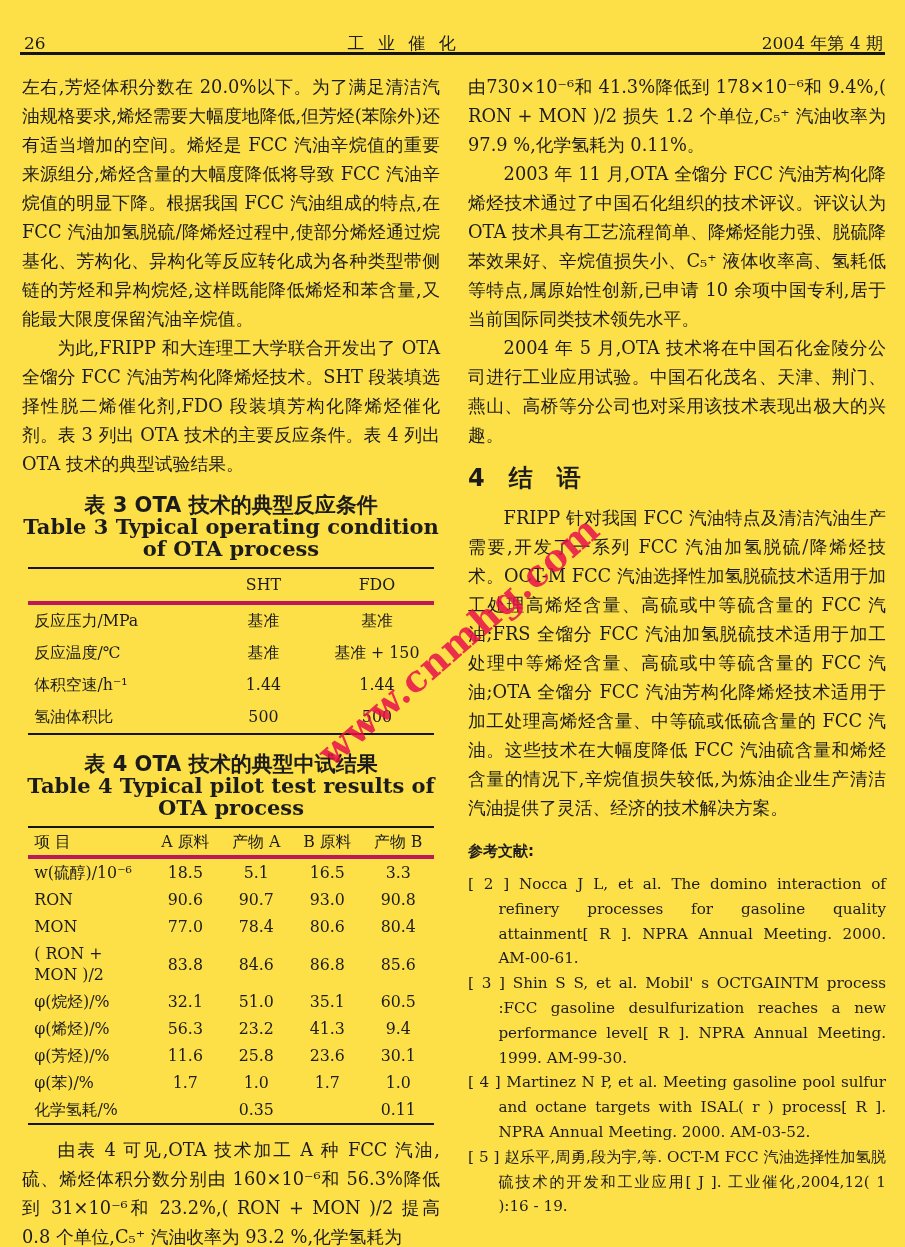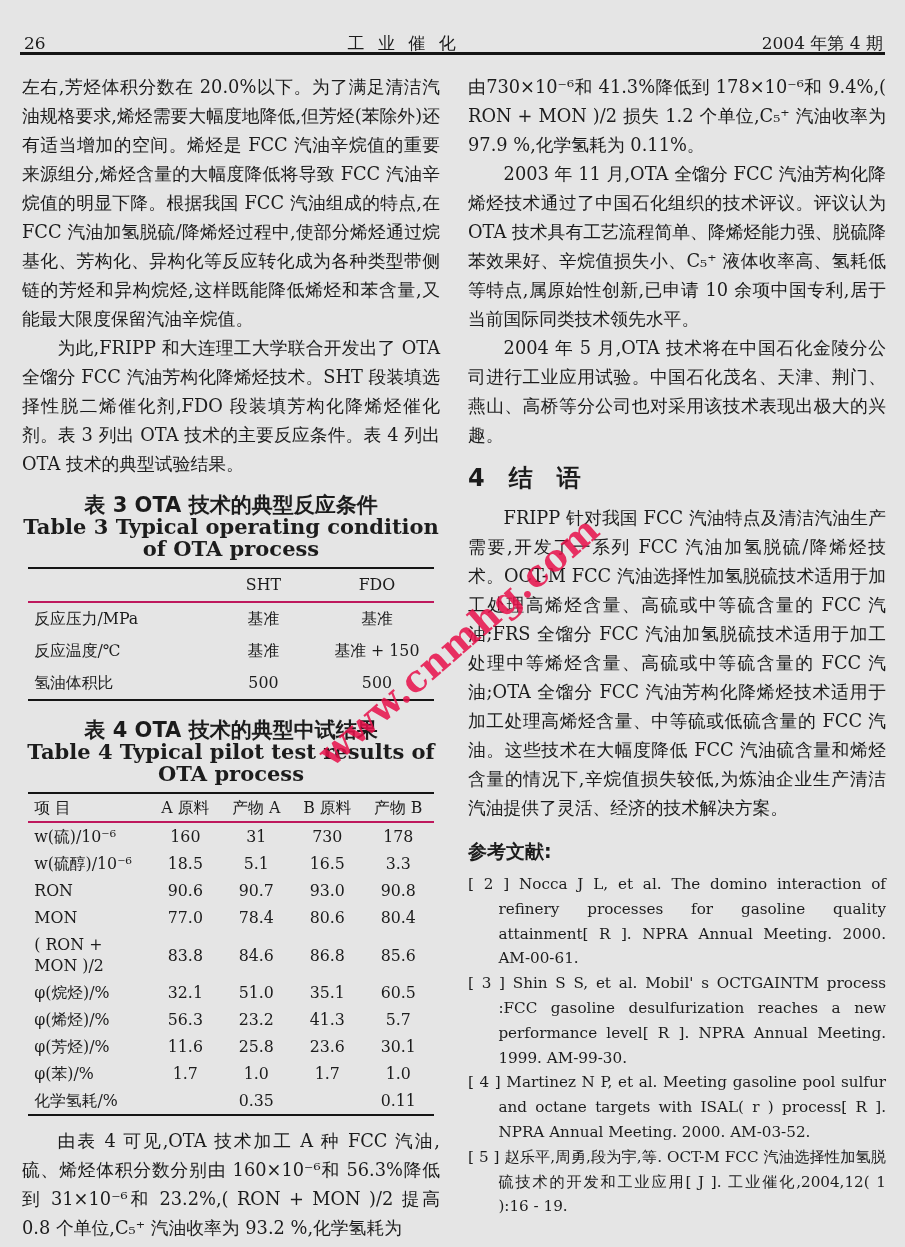--- a/index.html
+++ b/index.html
@@ -4,21 +4,21 @@
 <style>
   * { margin:0; padding:0; box-sizing:border-box; }
   html,body { width:905px; height:1247px; }
   body {
     background:#fdfdfb;
     font-family:"DejaVu Serif","Liberation Serif",serif;
     color:#1c1c1c;
     position:relative;
     overflow:hidden;
   }
-  .page { position:absolute; inset:0; background:#e5e5e5; }
+  .page { position:absolute; inset:0; background:#fde047; }
 
   
   .page-header {
     position:absolute; top:20px; left:24px; right:22px;
     display:flex; justify-content:space-between; align-items:baseline;
     font-size:17px;
   }
   .journal-title { letter-spacing:4px;margin-top:12px; }
   .header-rule {
     position:absolute; top:52px; left:20px; right:20px;
@@ -46,40 +46,40 @@
   .tbl-caption.en { font-family:"DejaVu Serif","Liberation Serif",serif; }
   .tbl-caption.mt { margin-top:18px; }
 
   
   table.tbl {
     width:97%; margin:7px auto 0;
     border-collapse:collapse;
     border-top:2px solid #151515; border-bottom:2px solid #151515;
     font-size:15.8px;
   }
-  table.tbl thead tr { border-bottom:2px solid #be185d; }
+  table.tbl thead tr { border-bottom:4px solid #be185d; }
   table.tbl th { font-weight:normal; }
   .tbl3 th, .tbl3 td { padding:5px 4px; line-height:22px; text-align:center; }
   .tbl4 th, .tbl4 td { padding:3px 3px; line-height:21px; text-align:center; }
   table.tbl td:first-child, table.tbl th:first-child { text-align:left; padding-left:6px; }
   .tbl3 th:nth-child(1){ width:44%; }
   .tbl3 th:nth-child(2){ width:28%; }
   .tbl3 th:nth-child(3){ width:28%; }
   .tbl4 th:nth-child(1){ width:30%; }
   .tbl4 th:nth-child(n+2){ width:17.5%; }
 
   
   .section-heading {
     font-family:"DejaVu Sans","Liberation Sans",sans-serif;
     font-size:24px; font-weight:bold;
     margin:15px 0 11px 0; line-height:28px;
   }
   .refs-heading {
     font-family:"DejaVu Sans","Liberation Sans",sans-serif;
-    font-size:19px; font-weight:bold;
+    font-size:15px; font-weight:bold;
     margin:16px 0 8px 0; line-height:26px;
   }
   .refs { font-size:15.2px; line-height:24.8px; }
   .ref-item {
     padding-left:2em; text-indent:-2em;
     text-align:justify;
   }
 
   
   .watermark {
@@ -121,20 +121,25 @@
       <tbody>
           <tr>
             <td>反应压力/MPa</td>
             <td>基准</td>
             <td>基准</td>
           </tr>
           <tr>
             <td>反应温度/℃</td>
             <td>基准</td>
             <td>基准 + 150</td>
+          </tr>
+          <tr>
+            <td>体积空速/h⁻¹</td>
+            <td>1.44</td>
+            <td>1.44</td>
           </tr>
           <tr>
             <td>氢油体积比</td>
             <td>500</td>
             <td>500</td>
           </tr>
         </tbody>
     </table>
 
     <div class="tbl-caption zh mt">表 4  OTA 技术的典型中试结果</div>
@@ -144,27 +149,20 @@
         <tr>
           <th>项  目</th>
           <th>A 原料</th>
           <th>产物 A</th>
           <th>B 原料</th>
           <th>产物 B</th>
         </tr>
       </thead>
       <tbody>
           <tr>
-            <td>w(硫)/10⁻⁶</td>
-            <td>160</td>
-            <td>31</td>
-            <td>730</td>
-            <td>178</td>
-          </tr>
-          <tr>
             <td>w(硫醇)/10⁻⁶</td>
             <td>18.5</td>
             <td>5.1</td>
             <td>16.5</td>
             <td>3.3</td>
           </tr>
           <tr>
             <td>RON</td>
             <td>90.6</td>
             <td>90.7</td>
@@ -190,21 +188,21 @@
             <td>32.1</td>
             <td>51.0</td>
             <td>35.1</td>
             <td>60.5</td>
           </tr>
           <tr>
             <td>φ(烯烃)/%</td>
             <td>56.3</td>
             <td>23.2</td>
             <td>41.3</td>
-            <td>5.7</td>
+            <td>9.4</td>
           </tr>
           <tr>
             <td>φ(芳烃)/%</td>
             <td>11.6</td>
             <td>25.8</td>
             <td>23.6</td>
             <td>30.1</td>
           </tr>
           <tr>
             <td>φ(苯)/%</td>

